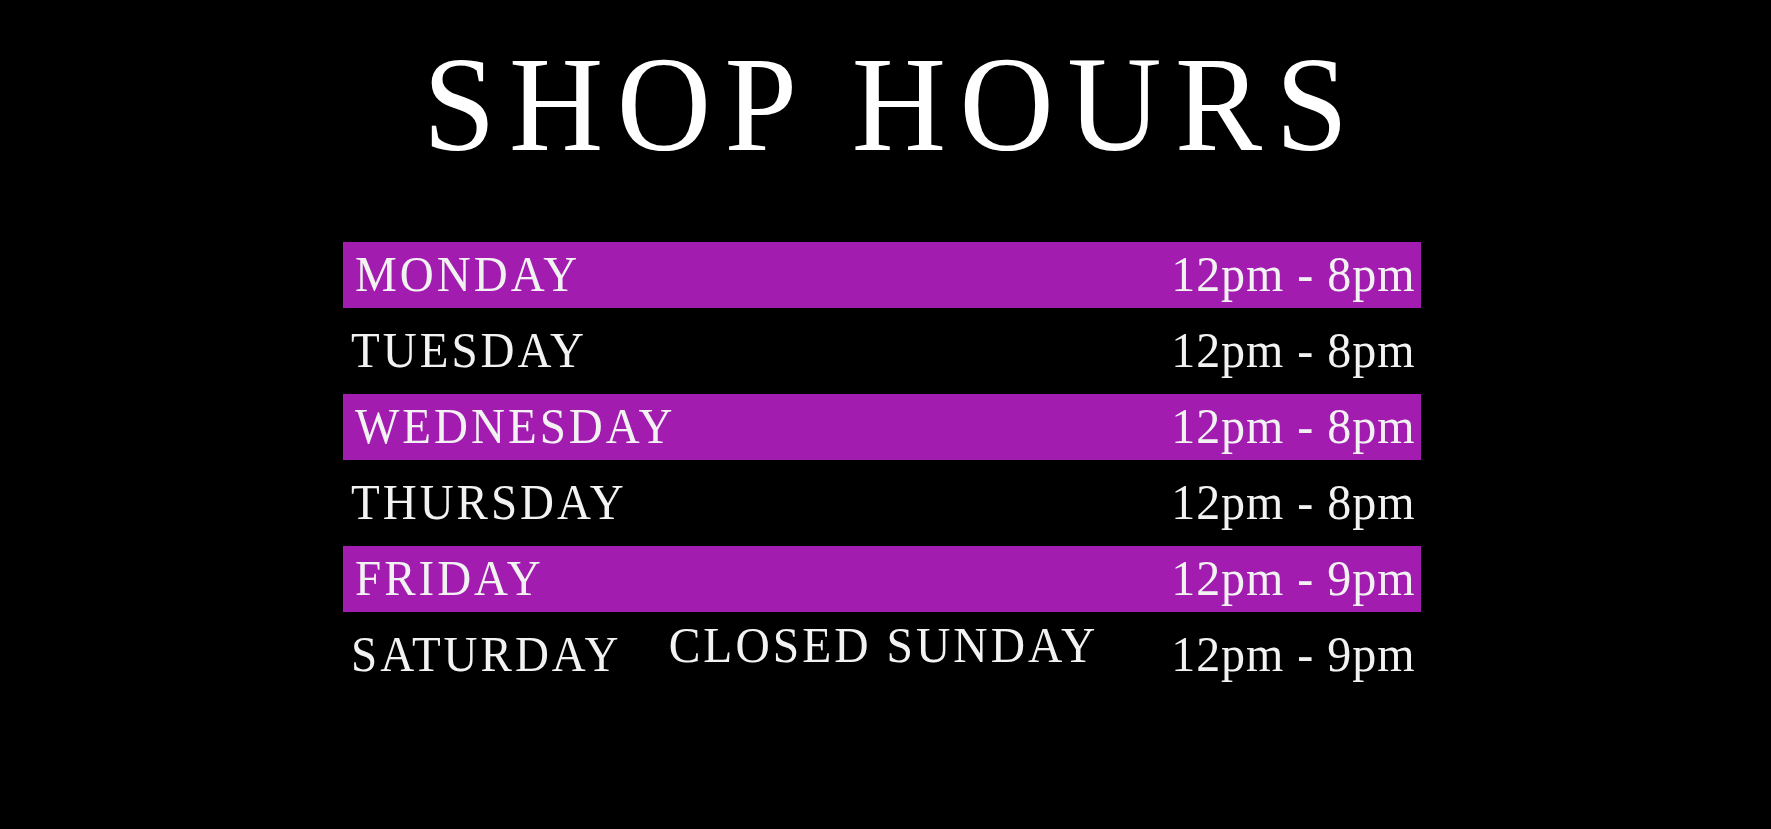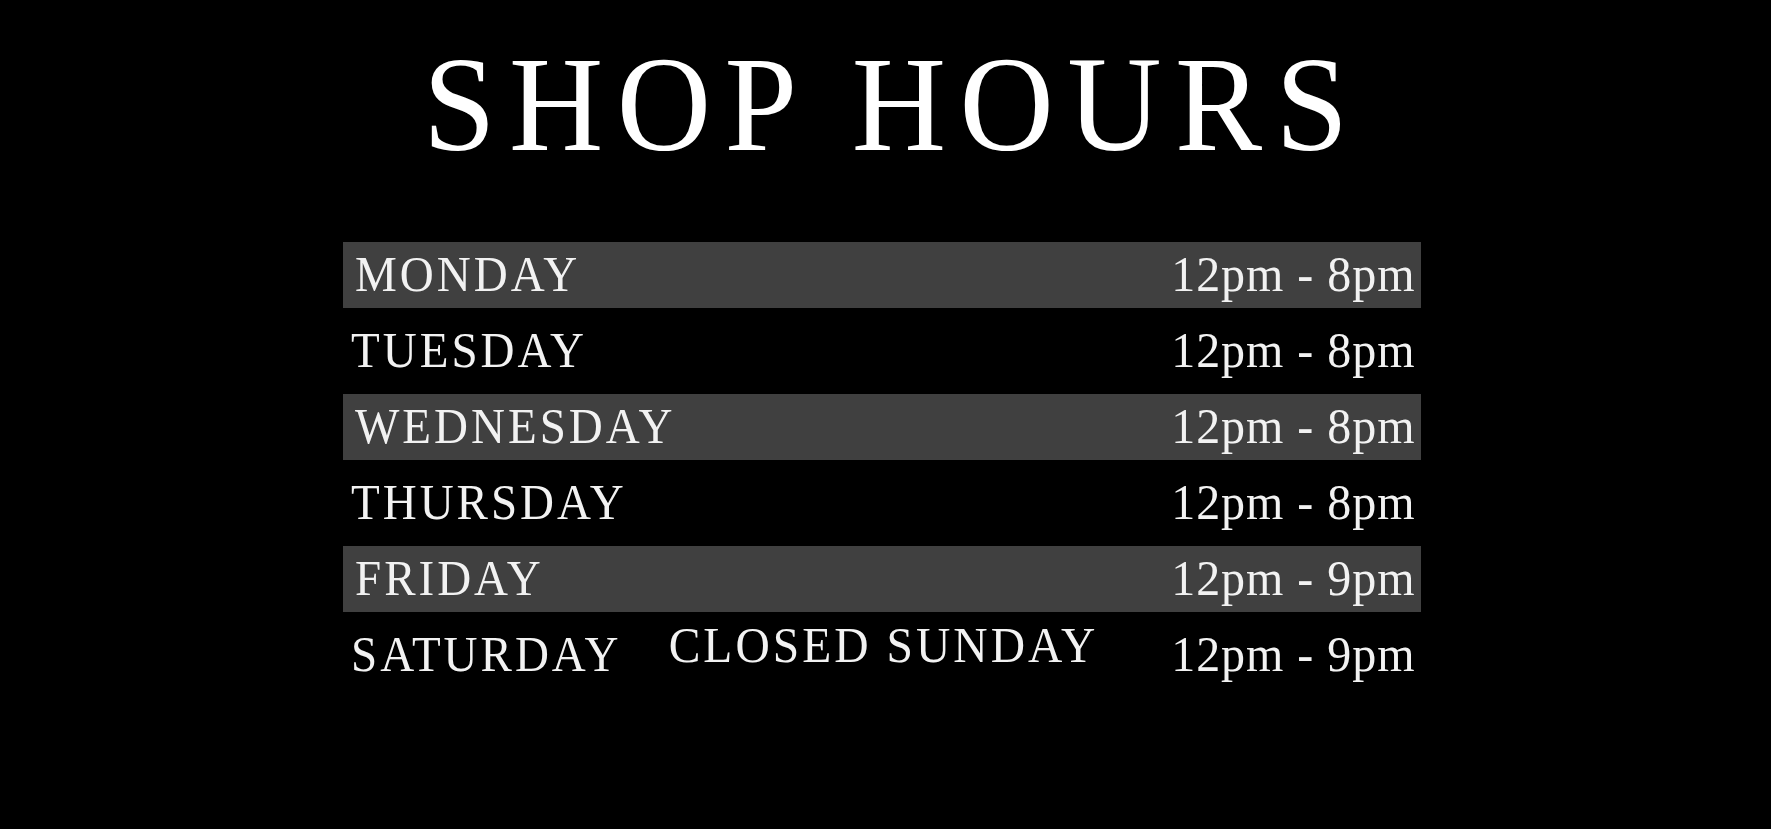--- a/index.html
+++ b/index.html
@@ -56,21 +56,21 @@
     position: relative;
     height: 66px;
     margin-bottom: 10px;
     display: flex;
     align-items: center;
     justify-content: space-between;
     padding: 0 6px 0 8px;
     box-sizing: border-box;
   }
   .hours-row.band {
-    background: #404040;
+    background: #a21caf;
     padding-left: 12px;
   }
   .hours-row.plain {
     background: transparent;
     gap: 48px;
   }
 
   .day-label {
     font-family: "Liberation Serif", "DejaVu Serif", serif;
     font-size: 50px;

